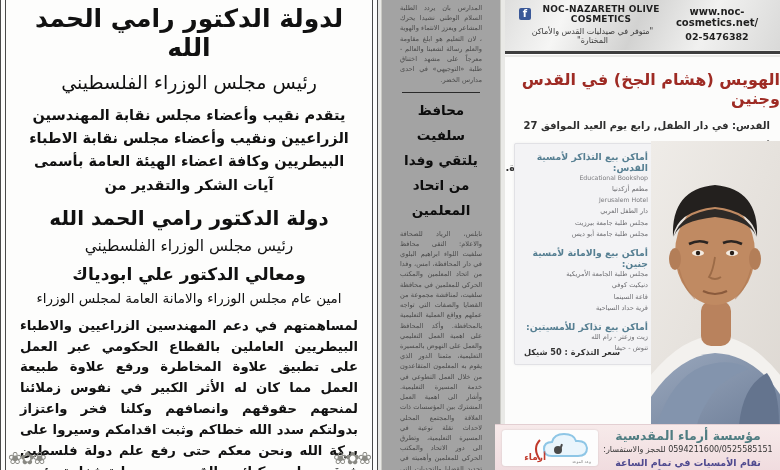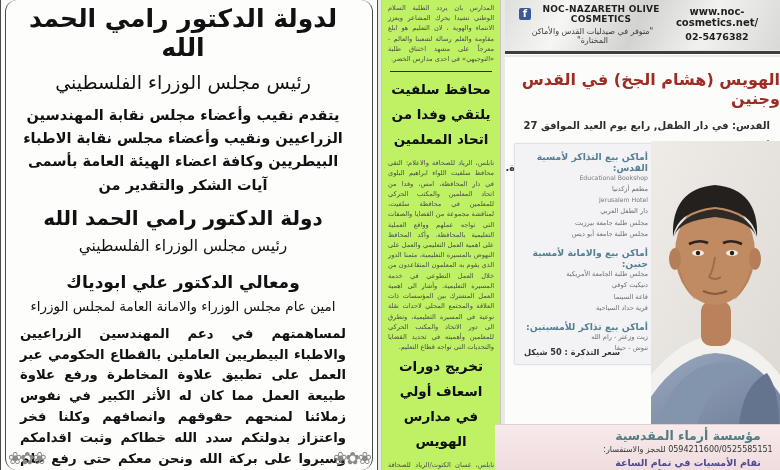--- a/index.html
+++ b/index.html
@@ -13,40 +13,40 @@
 
   
   .left-ad{
     left:0;top:0;width:378px;height:470px;background:#fdfdfc;
     border-left:1px solid #4a4a4a;border-right:1px solid #4a4a4a;
     padding:0 4px;box-sizing:border-box;
   }
   .left-ad-inner{
     width:100%;height:100%;box-sizing:border-box;
     border-left:1px solid #4a4a4a;border-right:1px solid #4a4a4a;
-    padding:2px 26px 0 14px;direction:rtl;text-align:center;color:#111;
-    overflow:hidden;position:relative;border-radius:12px;
+    padding:2px 14px 0 14px;direction:rtl;text-align:center;color:#111;
+    overflow:hidden;position:relative;
   }
   .la-title{font-size:25px;font-weight:bold;margin-top:2px;}
   .la-sub{font-size:19px;margin-top:9px;}
   .la-intro{font-size:14.5px;font-weight:bold;line-height:1.6;margin-top:11px;}
   .la-h1{font-size:20px;font-weight:bold;margin-top:9px;}
   .la-r1{font-size:15.5px;margin-top:7px;}
-  .la-h2{font-size:17px;font-weight:bold;margin-top:17px;}
+  .la-h2{font-size:17px;font-weight:bold;margin-top:9px;}
   .la-r2{font-size:13.5px;margin-top:6px;}
   .la-body{font-size:13.2px;font-weight:bold;line-height:1.58;text-align:justify;margin-top:10px;}
   .flourish{position:absolute;bottom:2px;font-size:17px;color:#8a8a84;letter-spacing:-2px;}
   .flourish.fl-left{left:2px;}
   .flourish.fl-right{right:2px;}
 
   
   .news-col{
-    left:381px;top:0;width:120px;height:470px;background:#bef264;
+    left:381px;top:0;width:120px;height:470px;background:#a3a3a3;
     border-left:1px solid #c9c9c4;border-right:1px solid #c9c9c4;
-    box-sizing:border-box;padding:3px 6px;direction:rtl;color:#3d3d3d;
+    box-sizing:border-box;padding:3px 18px;direction:rtl;color:#3d3d3d;
     overflow:hidden;
   }
   .nc-small{font-size:6.6px;line-height:1.55;text-align:justify;color:#4a4a4a;}
   .nc-rule{border:0;border-top:1.5px solid #2a2a2a;margin:7px 2px 5px 2px;}
   .nc-head{font-size:13.5px;font-weight:bold;color:#0d0d0d;text-align:center;line-height:1.85;margin:2px 0 6px 0;}
 
   
   .right-sec{left:495px;top:0;width:285px;height:470px;}
 
   
@@ -224,20 +224,30 @@
         <path d="M64 116 Q62 130 58 136 Q64 140 70 136" stroke="#9c6b47" stroke-width="1.8" fill="none"></path>
         <path d="M52 150 Q64 156 76 150" stroke="#8a5a3c" stroke-width="2.2" fill="none"></path>
 
         <path d="M28 128 Q32 146 44 158" stroke="#a9744e" stroke-width="1.2" fill="none" opacity=".5"></path>
         <path d="M100 128 Q96 146 84 158" stroke="#a9744e" stroke-width="1.2" fill="none" opacity=".5"></path>
       </svg>
     </div>
   </div>
 
   <div class="abs org-strip">
+    <div class="org-logo">
+      <svg width="96" height="36" viewBox="0 0 96 36" xmlns="http://www.w3.org/2000/svg" aria-hidden="true">
+        <path d="M50 26 Q42 26 42 19 Q42 12 50 12 Q52 4 62 4 Q72 4 74 11 Q84 10 85 18 Q85 26 76 26 Z" fill="#eaf5fc" stroke="#8ec6e6" stroke-width="2"></path>
+        <circle cx="56" cy="20" r="4" fill="#4a4a4a"></circle>
+        <rect x="58" y="14" width="2" height="7" fill="#4a4a4a" transform="rotate(20 59 17)"></rect>
+        <path d="M38 10 Q30 18 38 30" stroke="#c0392b" stroke-width="2" fill="none"></path>
+        <text x="44" y="30" font-size="9" font-weight="bold" fill="#c0392b" font-family="DejaVu Sans, sans-serif" direction="rtl">أرماء</text>
+        <text x="70" y="33" font-size="4" fill="#8a8a8a" font-family="DejaVu Sans, sans-serif">وعد الموعد</text>
+      </svg>
+    </div>
     <div class="org-text">
       <div class="org-name">مؤسسة أرماء المقدسية</div>
       <div class="org-booking">
         <bdi>للحجز والاستفسار:</bdi>
         <span>0594211600/0525585151</span>
       </div>
       <div class="org-time">تقام الأمسيات في تمام الساعة السابعة مساءً</div>
     </div>
   </div>
 

